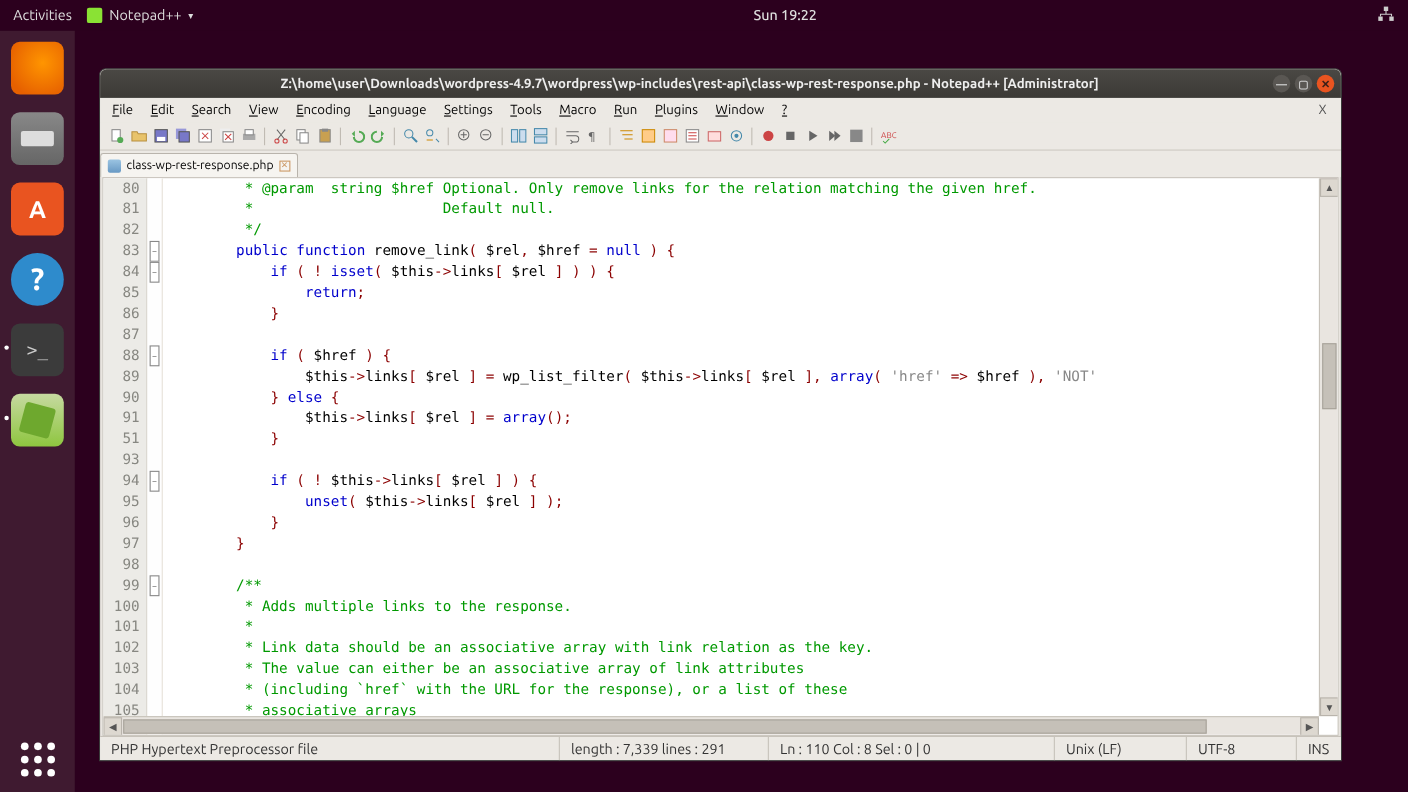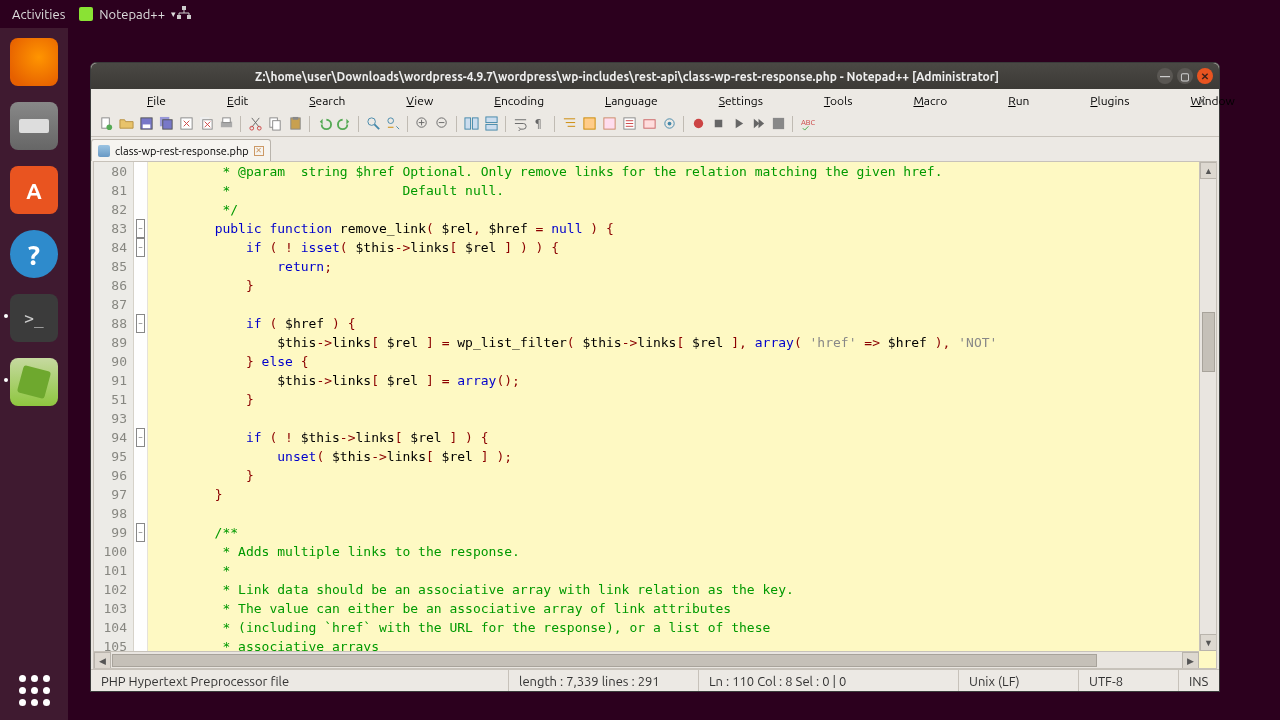--- a/index.html
+++ b/index.html
@@ -35,35 +35,35 @@
 .window { position:absolute; left:90px; top:62px; width:1130px; height:630px; background:#e9e5e0; border:1px solid #3a3a3a; border-radius:6px 6px 0 0; display:flex; flex-direction:column; }
 .titlebar { height:26px; background:linear-gradient(#4a4844,#3c3a36); border-radius:6px 6px 0 0; display:flex; align-items:center; color:#eee; font-size:12px; font-weight:bold; padding:0 6px; }
 .titlebar-title { flex:1; text-align:center; }
 .win-btns { display:flex; gap:4px; }
 .win-btn { width:16px; height:16px; border-radius:50%; display:flex; align-items:center; justify-content:center; font-size:10px; cursor:pointer;}
 .wb-min{background:#5a5753;color:#ccc;}
 .wb-max{background:#5a5753;color:#ccc;}
 .wb-close{background:#e95420;color:#3b1f18;}
 
 .menubar { height:22px; background:#ece9e4; display:flex; align-items:center; font-size:12px; padding:0 4px; gap:2px; position:relative;}
-.menubar span { padding:2px 7px; cursor:pointer;margin-left:45px; }
+.menubar span { padding:2px 7px; cursor:pointer; }
 .menubar u { text-decoration:underline; }
 .menubar-close { position:absolute; right:6px; color:#555; cursor:pointer; font-size:12px;}
 
 .toolbar { height:26px; background:#ece9e4; border-bottom:1px solid #c7c2ba; display:flex; align-items:center; padding:0 6px; gap:2px; }
 .tb-ico { width:18px; height:18px; display:flex; align-items:center; justify-content:center; cursor:pointer; }
 .tb-sep { width:1px; height:16px; background:#c0bbb3; margin:0 3px; }
 .tb-ico svg{width:15px;height:15px;}
 
 .tabbar { height:24px; background:#ece9e4; display:flex; align-items:flex-end; padding:0 0; }
 .filetab { height:22px; background:#f6f4f0; border:1px solid #b9b4ac; border-bottom:none; border-radius:3px 3px 0 0; display:flex; align-items:center; padding:0 6px; gap:5px; font-size:11px; cursor:pointer;}
 .tab-ico { width:12px;height:12px;background:linear-gradient(#9bc4e2,#6899c4);border-radius:2px; }
 .tab-close{ width:10px;height:10px;border:1px solid #c96;color:#c96;font-size:8px;display:flex;align-items:center;justify-content:center;cursor:pointer;}
 
-.editor-wrap { flex:1; display:flex; background:#fef9c3; border:1px solid #c7c2ba; margin:0 2px; overflow:hidden; position:relative;}
+.editor-wrap { flex:1; display:flex; background:#ffffff; border:1px solid #c7c2ba; margin:0 2px; overflow:hidden; position:relative;}
 .gutter { width:40px; background:#ecebe7; color:#878781; font-family:'DejaVu Sans Mono',monospace; font-size:13px; text-align:right; padding-right:6px; border-right:1px solid #d6d2c9;}
 .gutter div{height:19px; line-height:19px;}
 .foldcol { width:14px; background:#fefefe; border-right:1px solid #e6e2d9;}
 .foldcol div{height:19px;display:flex;align-items:center;justify-content:center;}
 .fbox{width:9px;height:9px;border:1px solid #888;background:#fff;font-size:8px;line-height:7px;text-align:center;color:#555;cursor:pointer;}
 .codecol { flex:1; font-family:'DejaVu Sans Mono',monospace; font-size:13px; overflow:hidden; position:relative; white-space:pre;}
 .codecol .line{height:19px;line-height:19px;padding-left:4px;}
 .c-comment{color:#009900;}
 .c-kw{color:#0000cc;font-weight:normal;}
 .c-func{color:#000;}
@@ -87,20 +87,21 @@
 
 <div class="topbar">
   <div class="topbar-left">
     <span>Activities</span>
     <span class="npp-menu">
       <span class="npp-logo"></span>
       <span>Notepad++</span>
       <span class="tri">▾</span>
     </span>
   </div>
+  <div class="topbar-center">Sun 19:22</div>
   <div class="topbar-right">
     <svg width="16" height="16" viewBox="0 0 16 16">
         <rect x="6" y="1" width="4" height="4" fill="#ccc"></rect>
         <rect x="1" y="10" width="4" height="4" fill="#ccc"></rect>
         <rect x="11" y="10" width="4" height="4" fill="#ccc"></rect>
         <path d="M8 5v3M3 10V8h10v2" stroke="#ccc" fill="none"></path>
       </svg>
   </div>
 </div>
 

